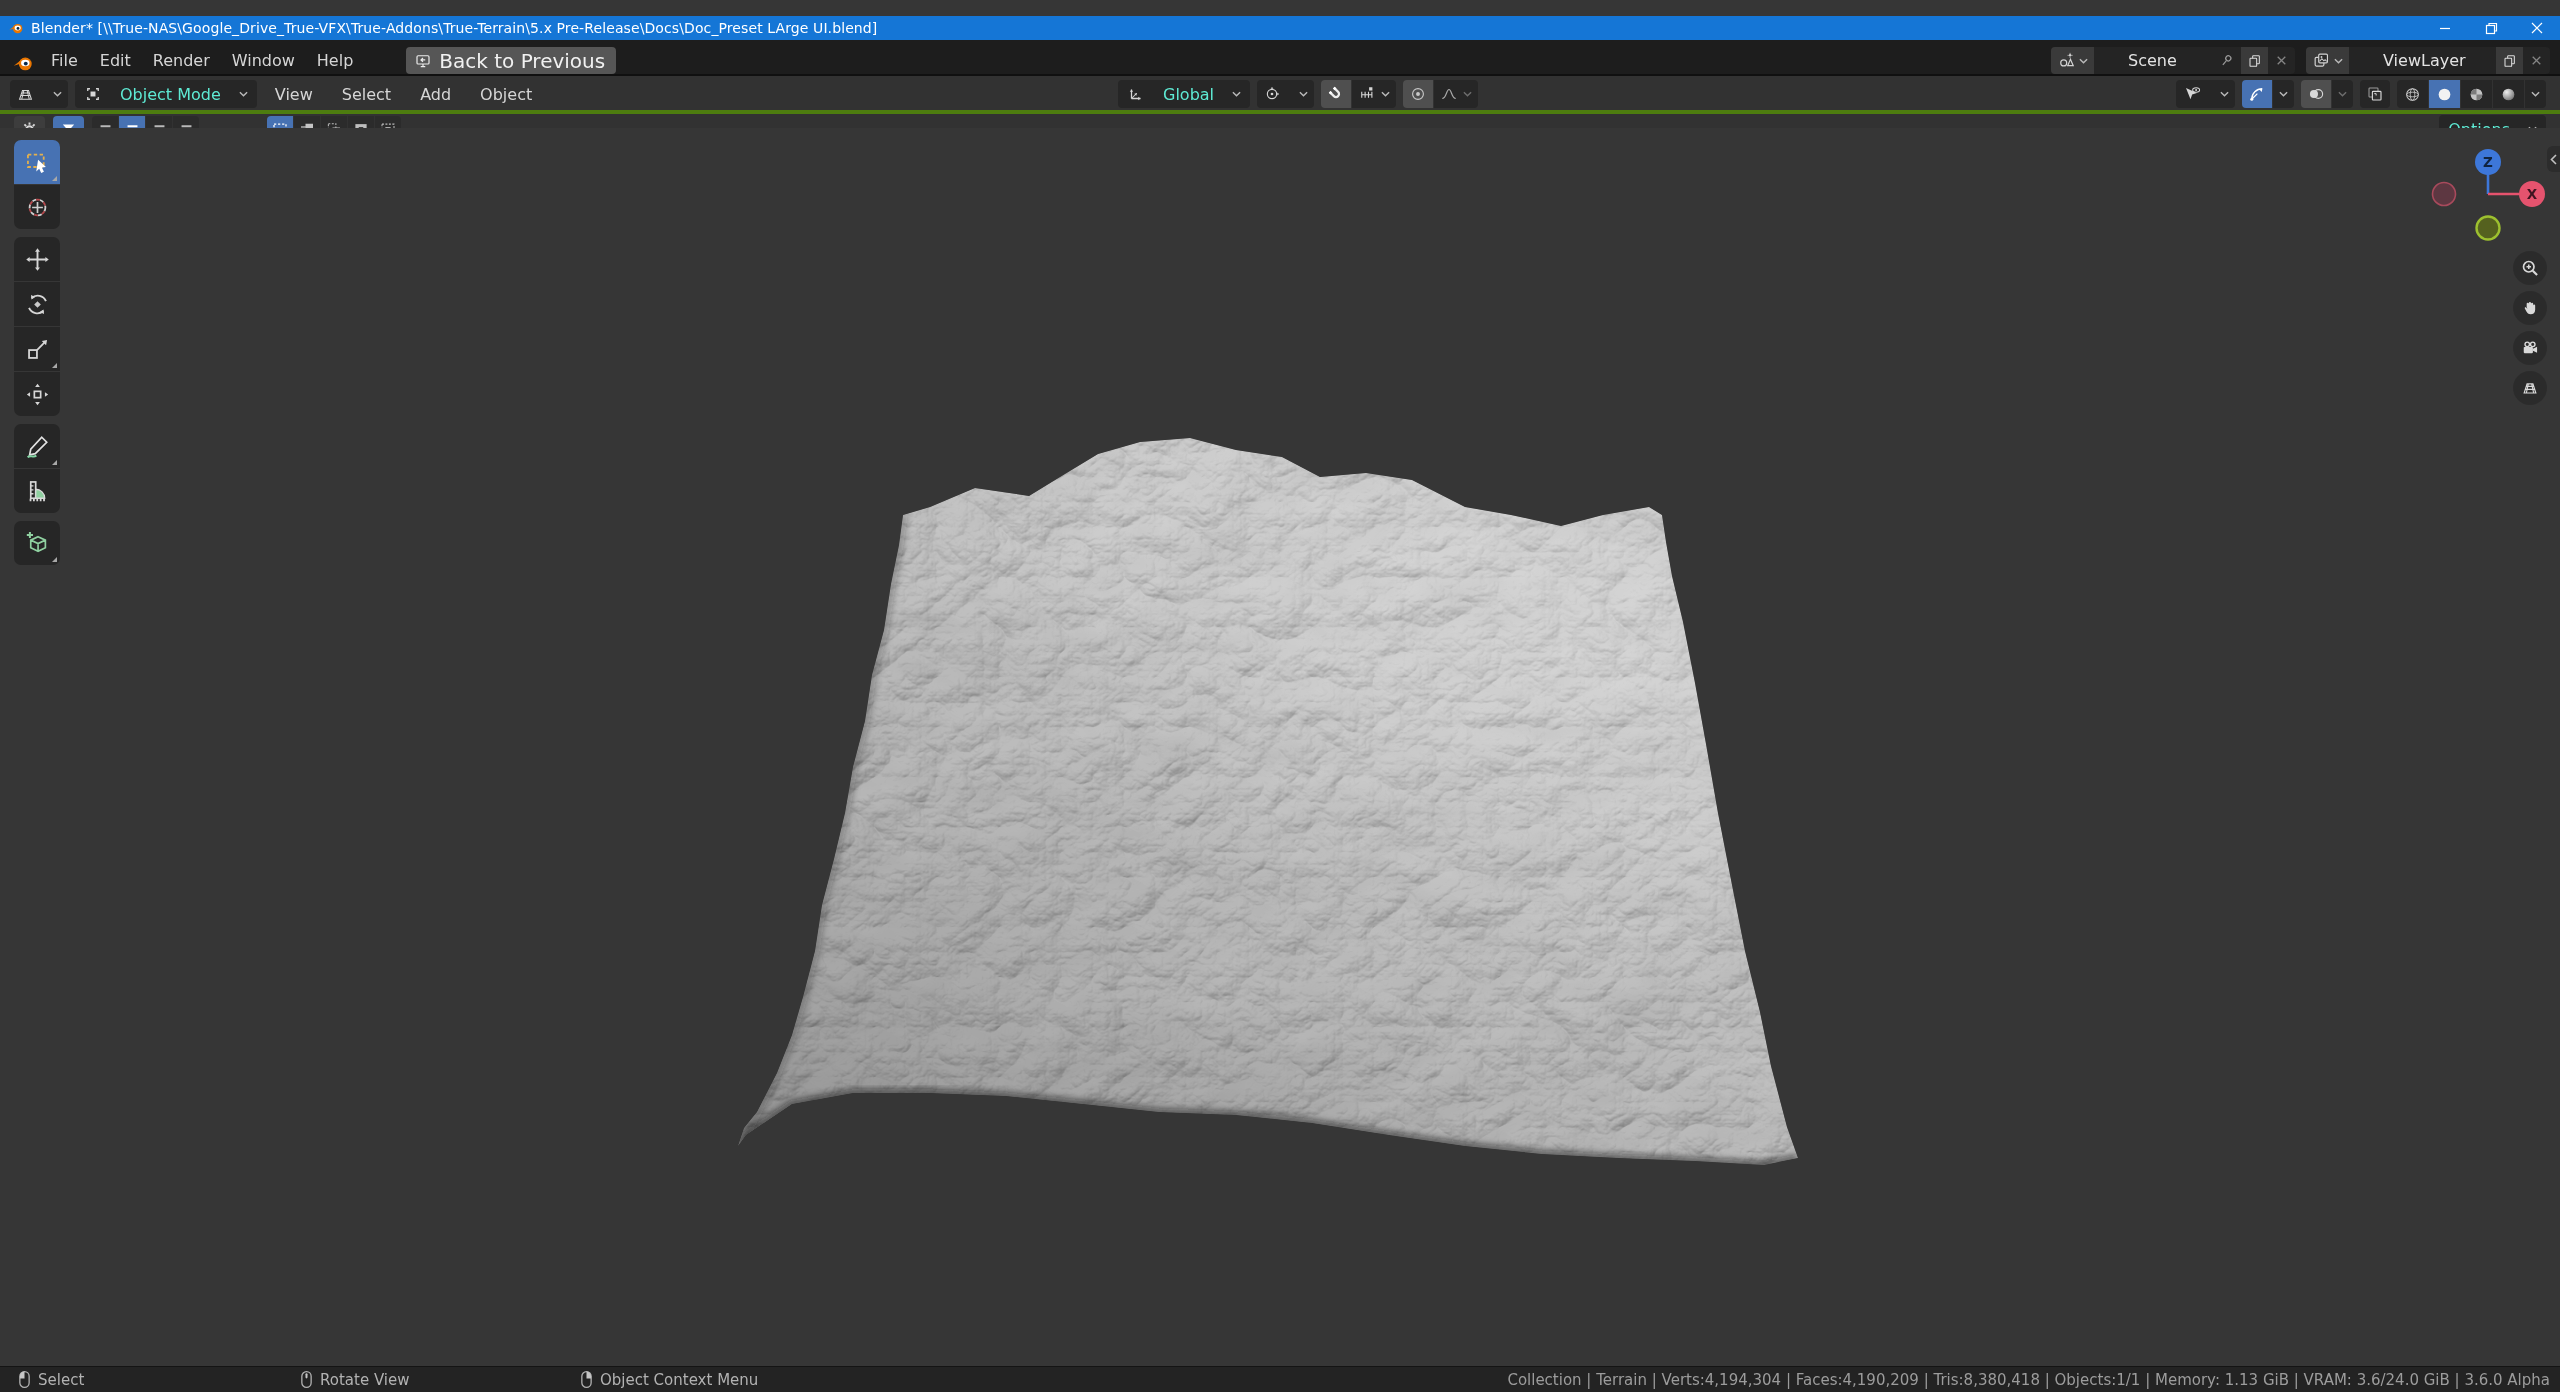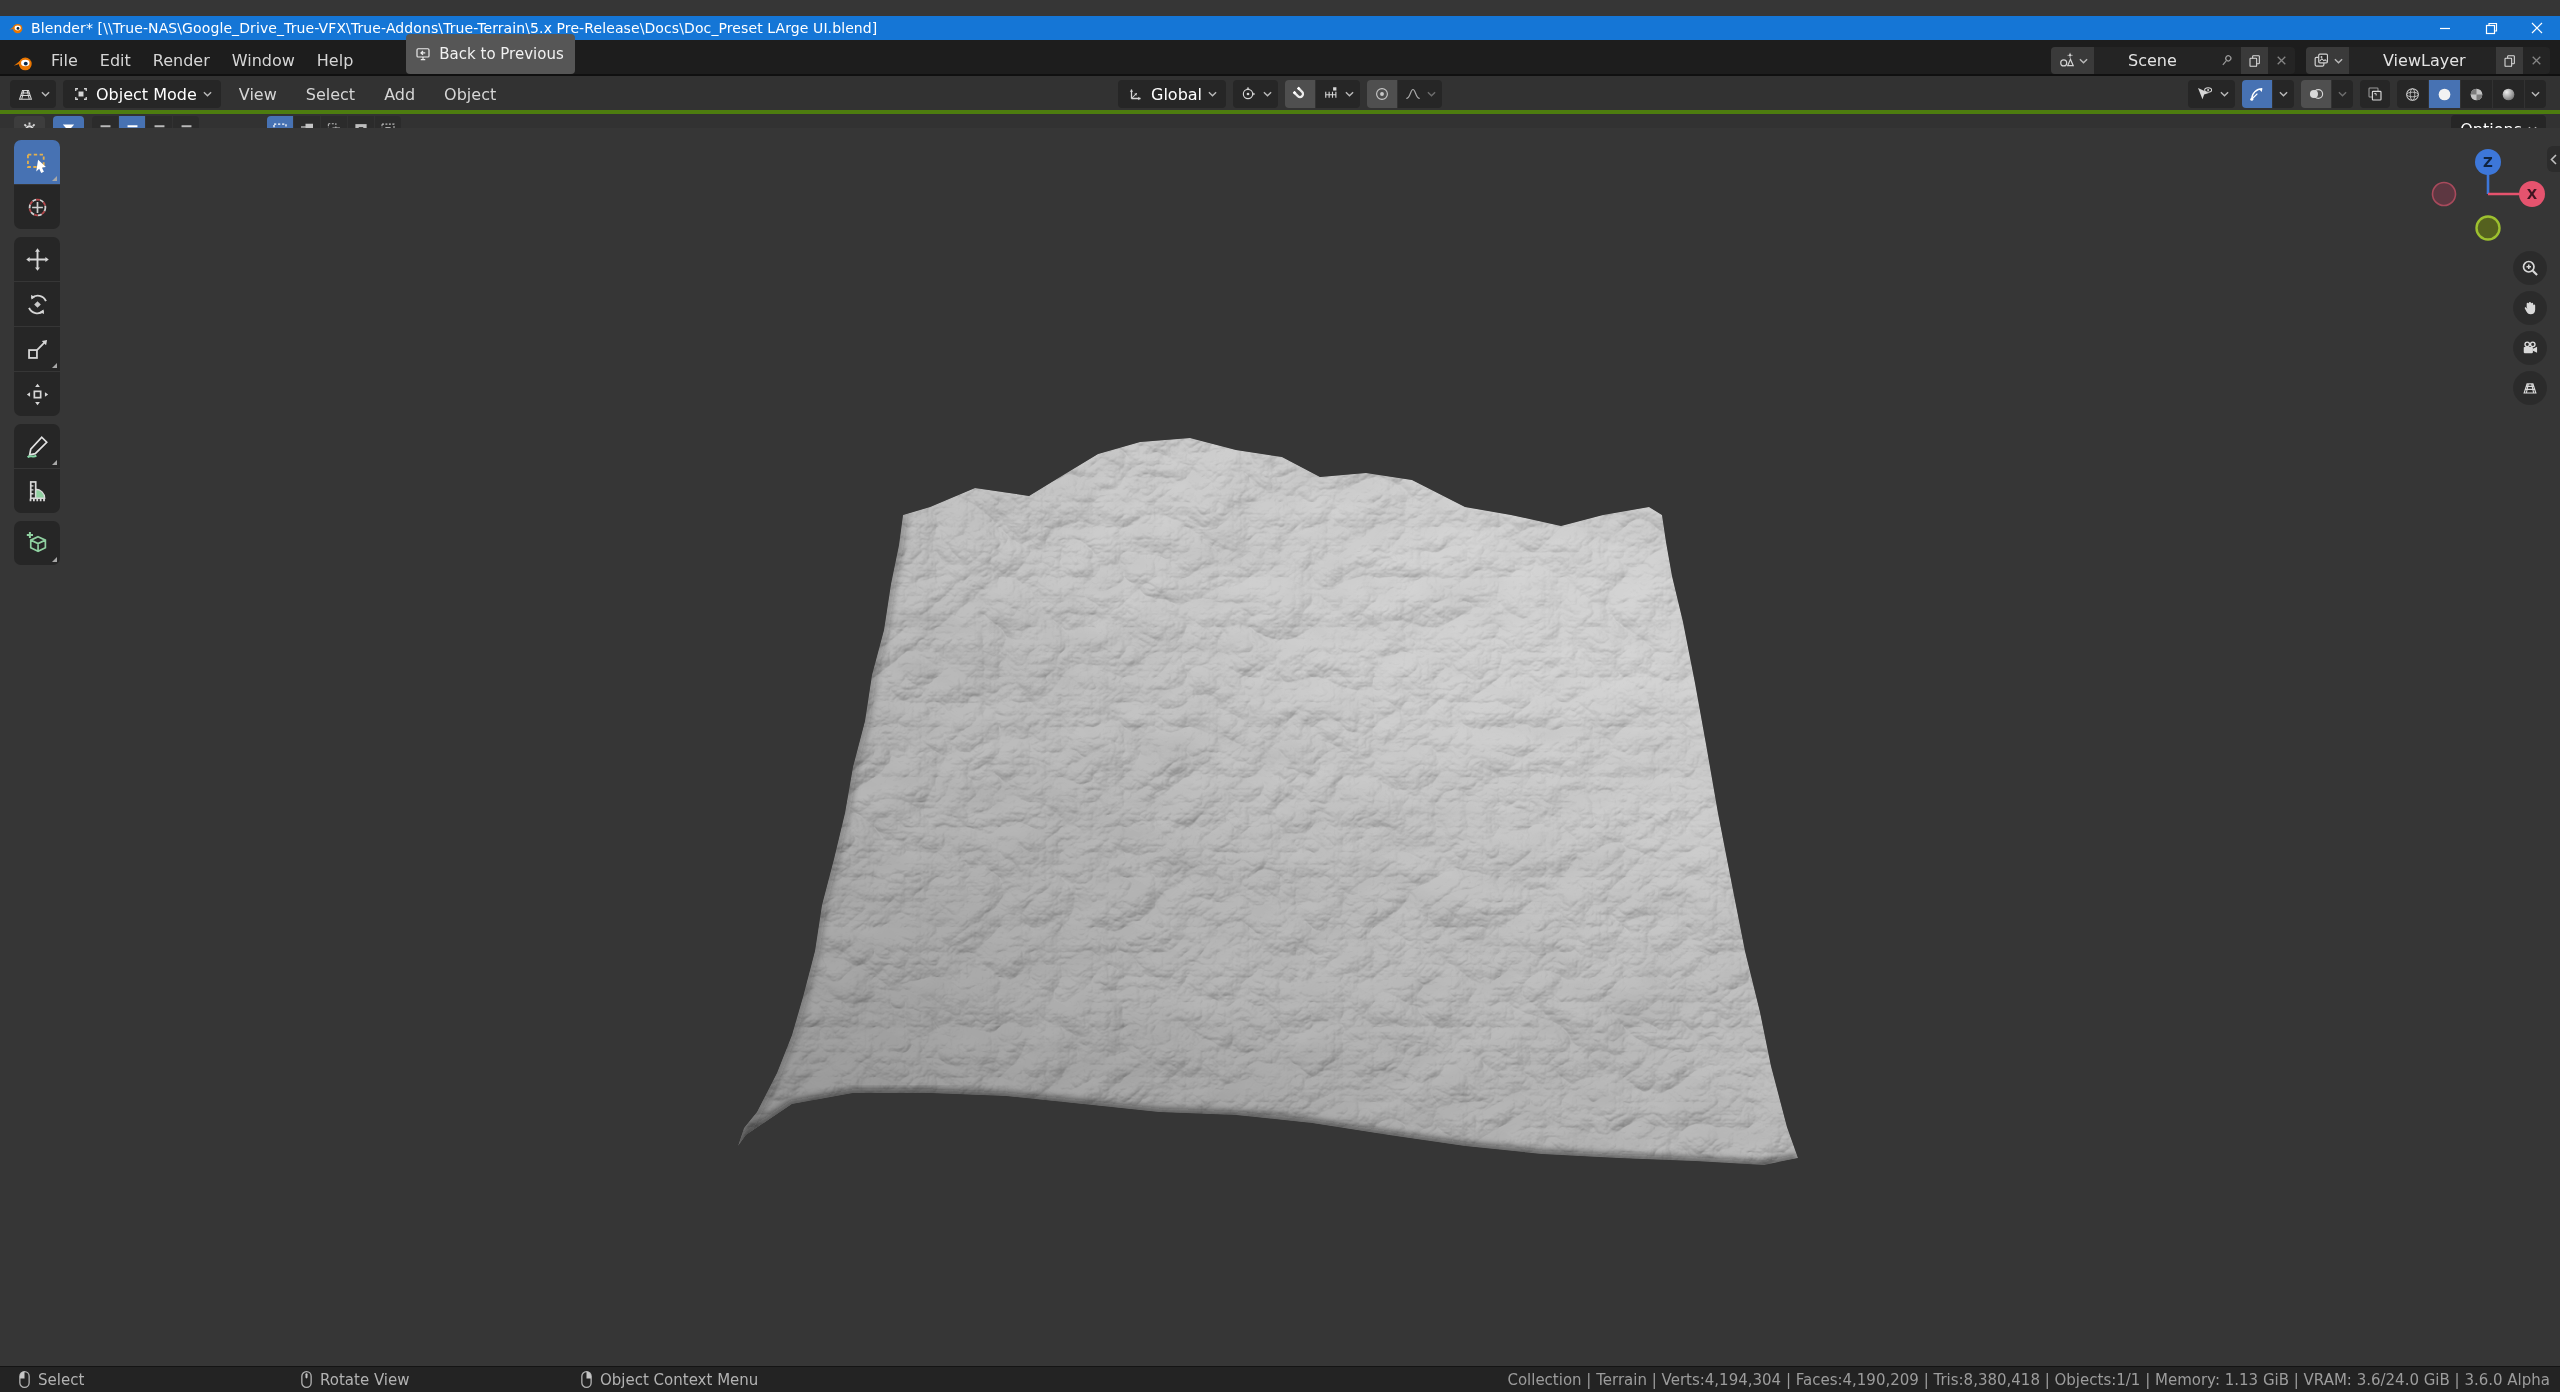--- a/index.html
+++ b/index.html
@@ -10,35 +10,35 @@
   
   .titlebar { height:24px; background:#1576d6; display:flex; align-items:center; color:#fff;margin-top:16px; }
   .titlebar .tb-logo { margin:0 7px 0 8px; }
   .titlebar .tb-title { font-size:14px; letter-spacing:.1px; }
   .win-controls { margin-left:auto; display:flex; height:100%; }
   .win-btn { width:46px; height:100%; display:flex; align-items:center; justify-content:center; color:#fff; }
 
   
   .topbar { height:34px; background:#1d1d1d; display:flex; align-items:flex-end; padding:0 10px; }
   .menu-item { padding:0 11px; font-size:16px; color:#d6d6d6; height:28px; display:flex; align-items:center; border-radius:4px; }
-  .back-btn { margin-left:42px; height:40px; background:#565656; border-radius:4px; display:flex; align-items:center;
-    gap:7px; padding:0 11px 0 8px; color:#f1f1f1; font-size:15px; }
+  .back-btn { margin-left:42px; height:27px; background:#565656; border-radius:4px; display:flex; align-items:center;
+    gap:7px; padding:0 11px 0 8px; color:#f1f1f1; font-size:20px; }
   .id-widget { display:flex; height:27px; border-radius:4px; overflow:hidden; background:#242424; }
   .id-icon { background:#3a3a3a; display:flex; align-items:center; gap:3px; padding:0 6px; }
   .id-label { display:flex; align-items:center; font-size:16px; color:#e3e3e3; padding:0 10px;margin-left:24px; }
   .id-tail { display:flex; align-items:center; padding-right:6px; }
   .id-btn { width:27px; display:flex; align-items:center; justify-content:center; }
   .id-btn.lighter { background:#3a3a3a; }
   .right-widgets { margin-left:auto; display:flex; gap:11px; }
 
   
   .vheader { height:36px; background:#323232; border-top:2px solid #101010; position:relative; }
   .hgroup { position:absolute; top:3px; height:30px; display:flex; align-items:center; gap:7px; }
-  .btn { display:inline-flex; align-items:center; gap:6px; background:#262626; border-radius:4px; height:28px;
-    padding:0 9px; color:#ffffff; font-size:16px; }
+  .btn { display:inline-flex; align-items:center; gap:18px; background:#262626; border-radius:4px; height:28px;
+    padding:0 9px; color:#5eead4; font-size:16px; }
   .btn.sq { padding:0 6px; }
   .joined { display:inline-flex; border-radius:4px; overflow:hidden; }
   .joined > span { display:inline-flex; align-items:center; justify-content:center; height:28px; padding:0 6px;
     background:#262626; margin-right:1px; }
   .joined > span:last-child { margin-right:0; }
   .on-gray { background:#4f4f4f !important; }
   .on-blue { background:#4772b3 !important; }
   .chev { color:#b9b9b9; }
   .chev.dim { color:#6d6d6d; }
 

